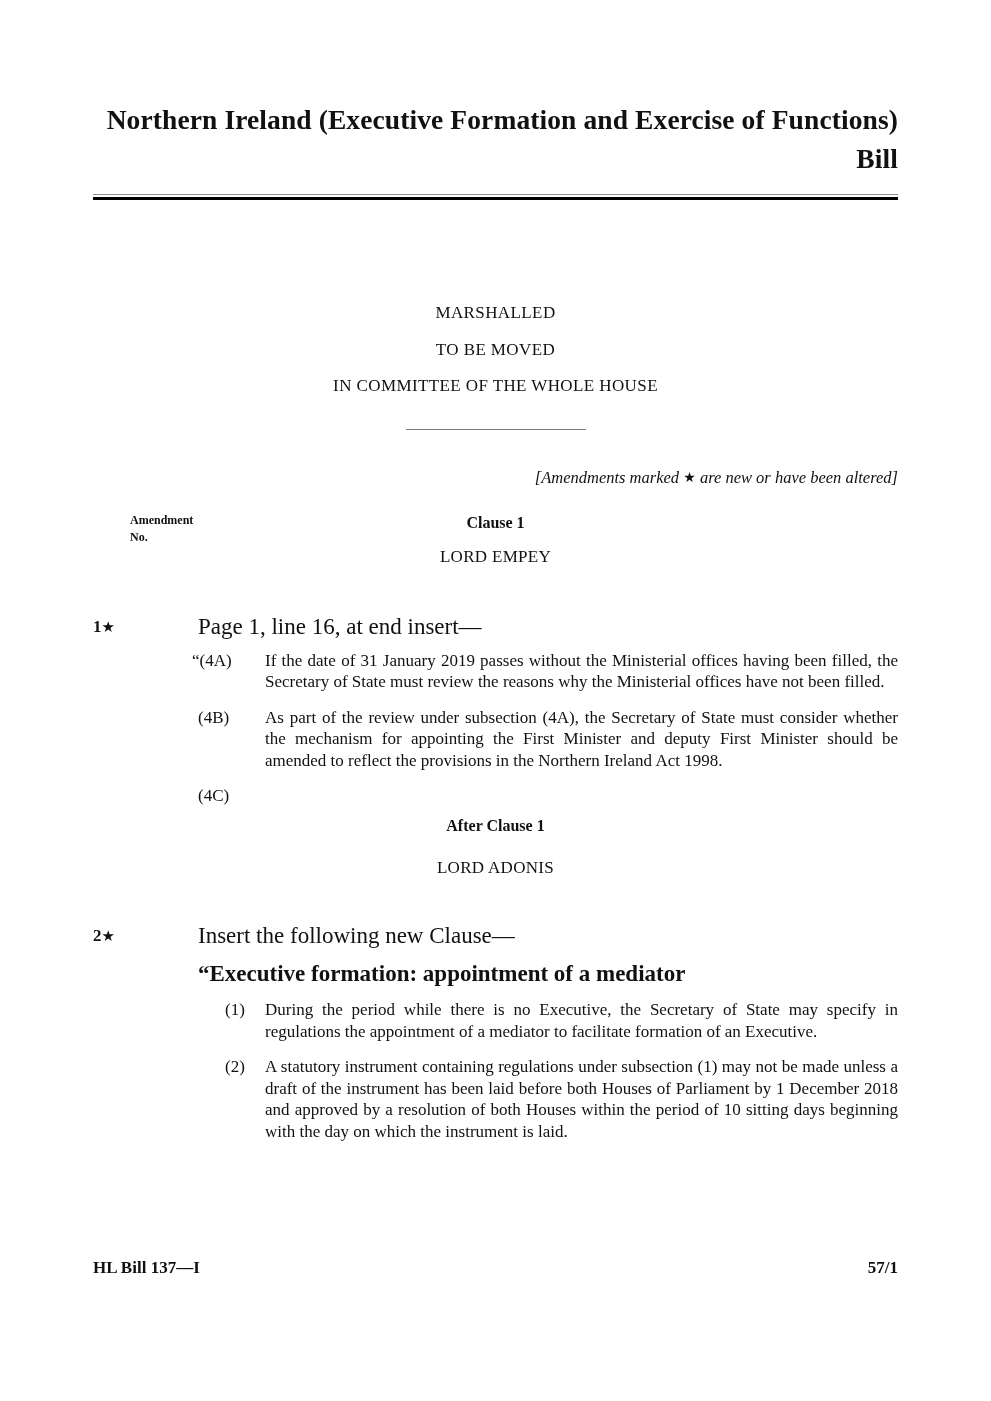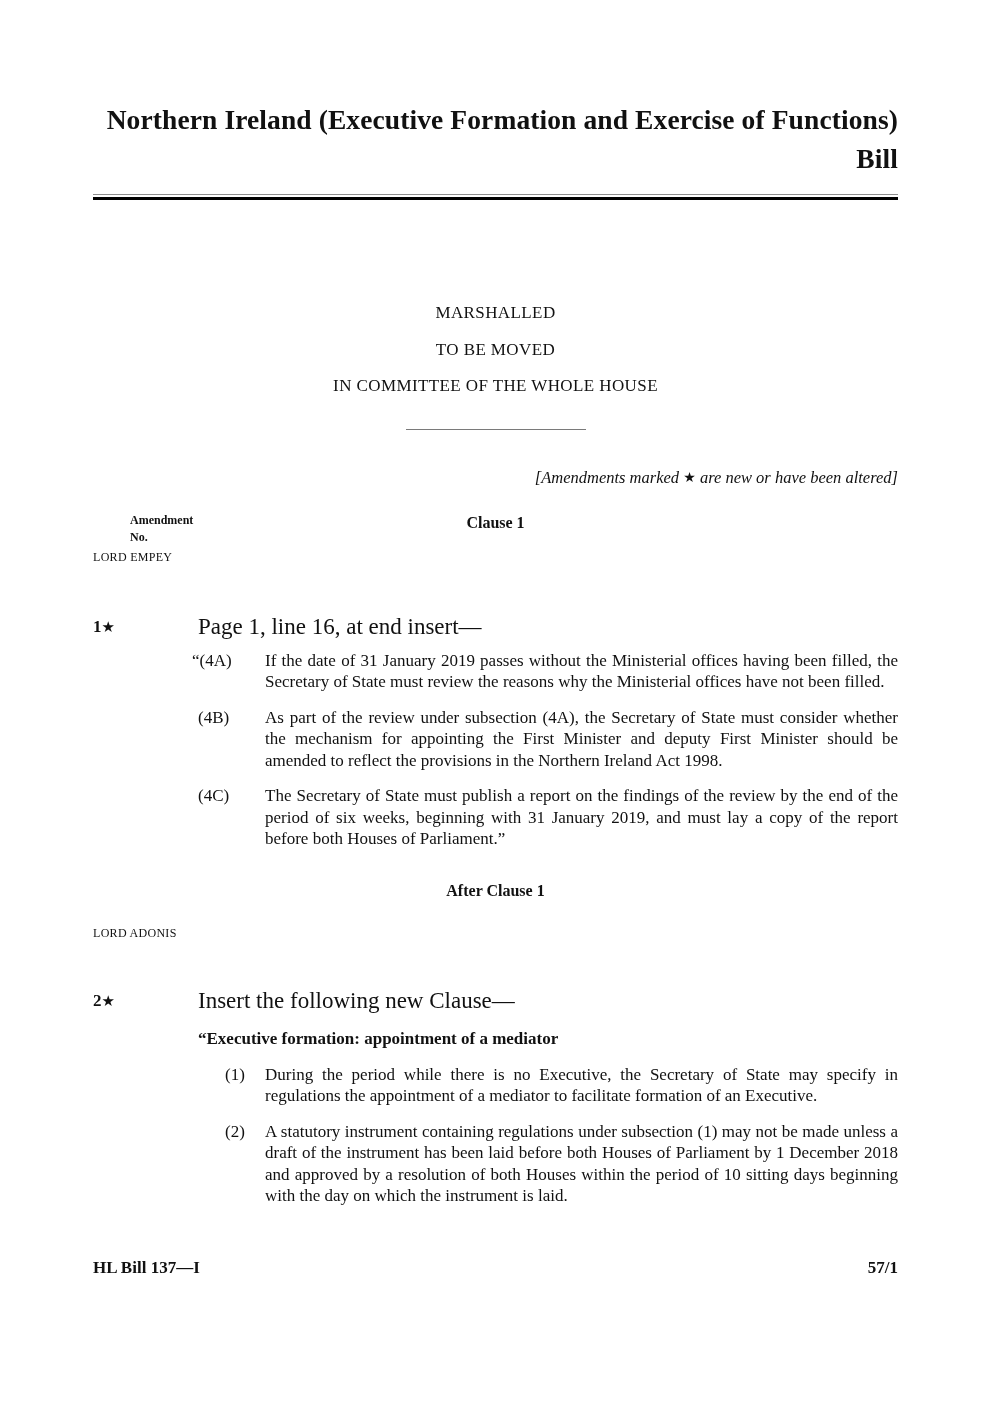--- a/index.html
+++ b/index.html
@@ -95,22 +95,22 @@
   }
   .amendno div { white-space: nowrap; }
 
   .centered-head {
     text-align: center;
     font-weight: bold;
     font-size: 16px;
     line-height: 22px;
   }
   .mover {
-    text-align: left;
-    font-size: 12px;
+    text-align: center;
+    font-size: 17px;
     line-height: 22px;
     letter-spacing: 0.3px;
   }
 
   
   .amd-row {
     position: relative;
     min-height: 22px;
   }
   .amd-num {
@@ -149,21 +149,21 @@
     width: 60px;
     text-align: left;
     white-space: nowrap;
   }
   .para.lead > .lbl { left: -6px; width: 66px; }
   .para.deep { margin-left: 132px; padding-left: 40px; }
   .para.deep > .lbl { width: 33px; }
 
   .clause-title {
     margin-left: 105px;
-    font-size: 17px;
+    font-size: 23px;
     font-weight: bold;
     line-height: 22px;
   }
   .sp-12 { height: 12px; }
   .sp-14 { height: 14px; }
   .sp-16 { height: 16px; }
   .sp-20 { height: 20px; }
   .sp-30 { height: 30px; }
 
   
@@ -225,21 +225,21 @@
 
     <div class="sp-14"></div>
 
     <div class="para">
       <span class="lbl">(4B)</span><span>As part of the review under subsection (4A), the Secretary of State must consider whether the mechanism for appointing the First Minister and deputy First Minister should be amended to reflect the provisions in the Northern Ireland Act 1998.</span>
     </div>
 
     <div class="sp-14"></div>
 
     <div class="para">
-      <span class="lbl">(4C)</span><span>The Secretary of State must publish a report on the findings of the review by the end of the period of six weeks, beginning with 31 January 2019, and must lay a copy of the report before both Houses of Parliament.”</span>
+      <span class="lbl">(4C)</span>
     </div>
 
     <div class="sp-30"></div>
 
     <div class="centered-head">After Clause 1</div>
     <div class="sp-20"></div>
     <div class="mover">LORD ADONIS</div>
     <div class="sp-12"></div>
 
     <div class="amd-row">

